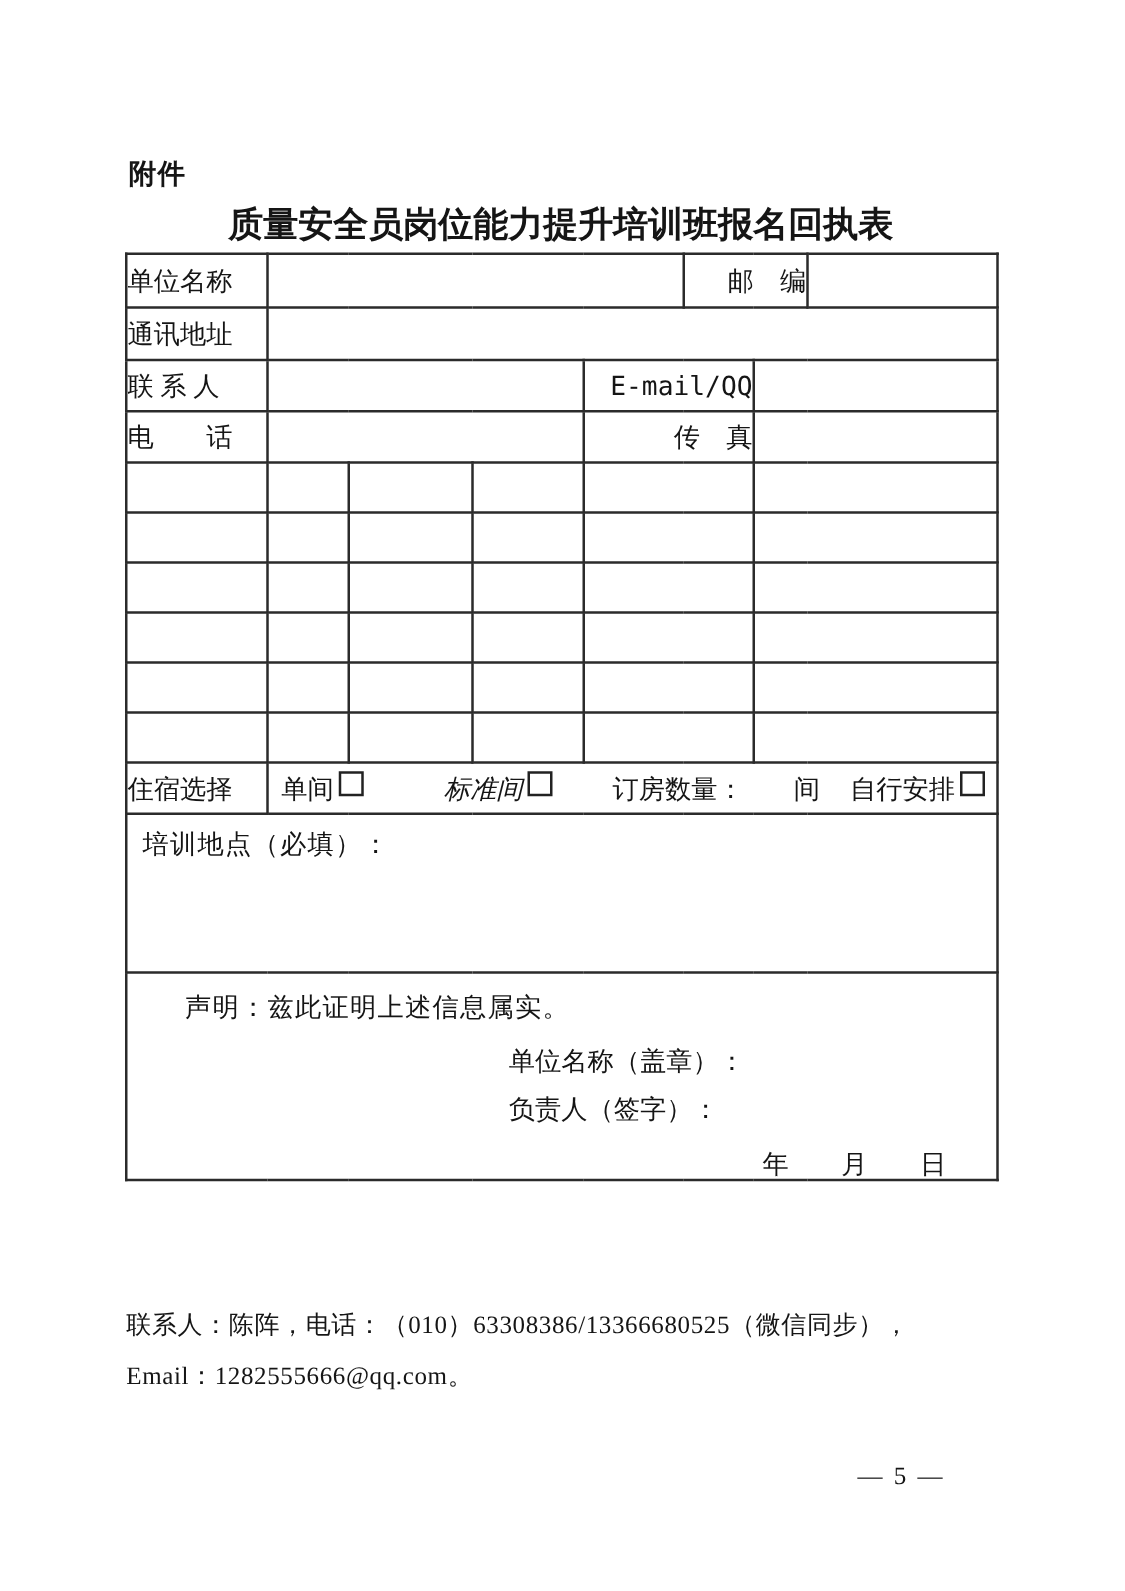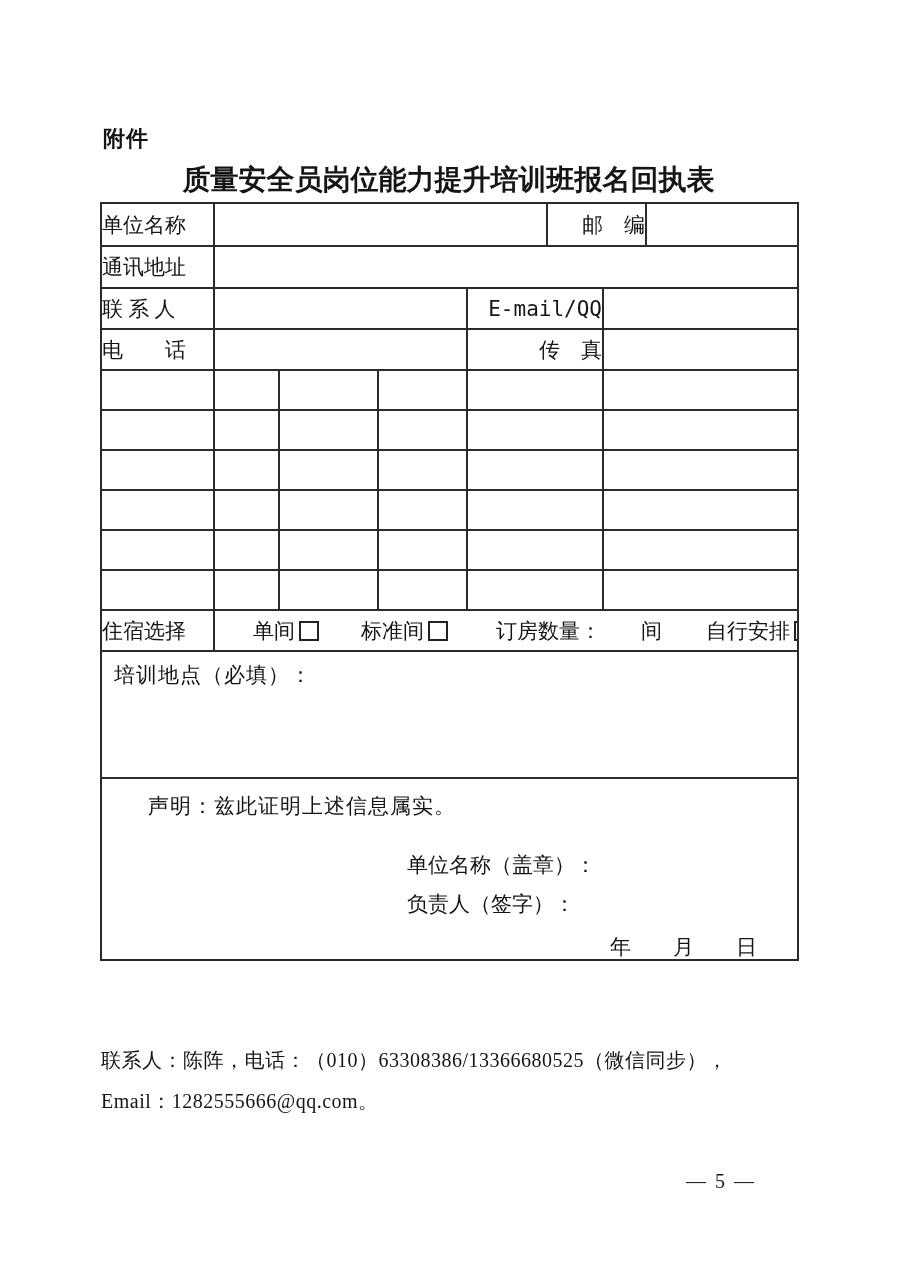--- a/index.html
+++ b/index.html
@@ -34,26 +34,26 @@
     padding:10px 14px 6px 12px !important;
     line-height:42px; text-indent:42px; letter-spacing:1px;
   }
   .focus-cell {
     height:116px; vertical-align:top !important;
     padding:9px 10px 0 12px !important; letter-spacing:1px;
   }
   .decl-cell { height:158px; vertical-align:top !important; }
   .decl-cell div { line-height:24px; white-space:nowrap; }
   .decl-statement { margin:15px 0 0 46px; letter-spacing:1px; }
-  .decl-seal      { margin:35px 0 0 305px; }
+  .decl-seal      { margin:19px 0 0 305px; }
   .decl-sign      { margin:17px 0 0 305px;font-family:Liberation Mono, monospace; }
   .decl-date      { margin:17px 0 0 508px; }
-  .acc-wrap { display:flex; align-items:center; white-space:nowrap;padding-left:28px; }
+  .acc-wrap { display:flex; white-space:nowrap; }
   .acc-wrap > * { flex:0 0 auto; }
-  .m10{margin-left:10px;} .m42{margin-left:42px;} .m48{margin-left:48px;} .m28{margin-left:44px;}
+  .m10{margin-left:10px;} .m42{margin-left:64px;font-style:italic;} .m48{margin-left:48px;} .m28{margin-left:24px;}
   .fill-gap { display:inline-block; width:40px; height:1px; }
   .cbx {
     display:inline-block; width:16px; height:16px;
     border:2px solid #222; margin-left:4px; vertical-align:-2px; background:#fff;
   }
   .mono { font-family:"DejaVu Sans Mono", monospace; font-size:19px; }
   .footer-contact {
     position:absolute; left:101px; top:1040px; width:710px;
     font-size:20px; line-height:41px; letter-spacing:0.5px;
   }

